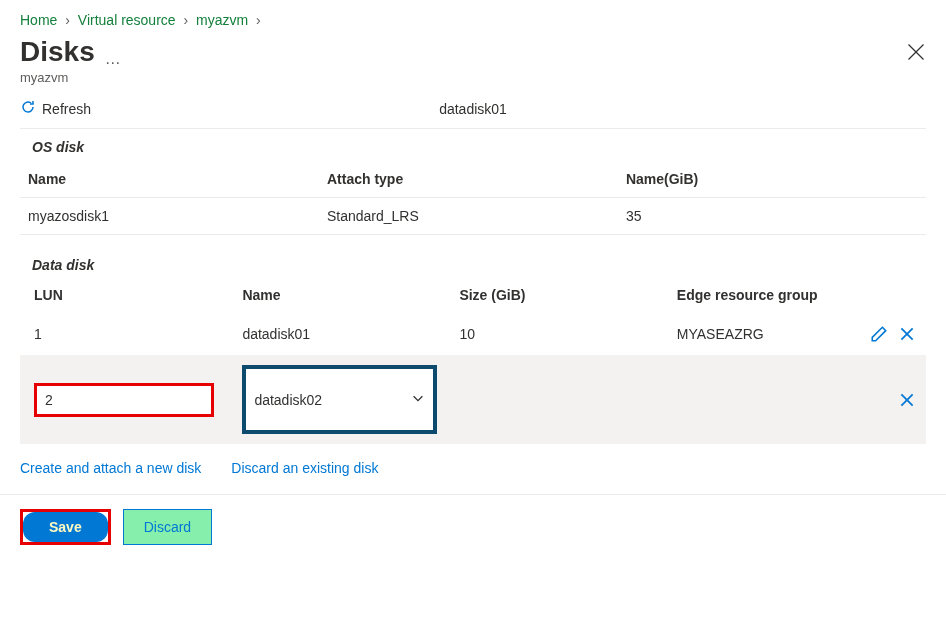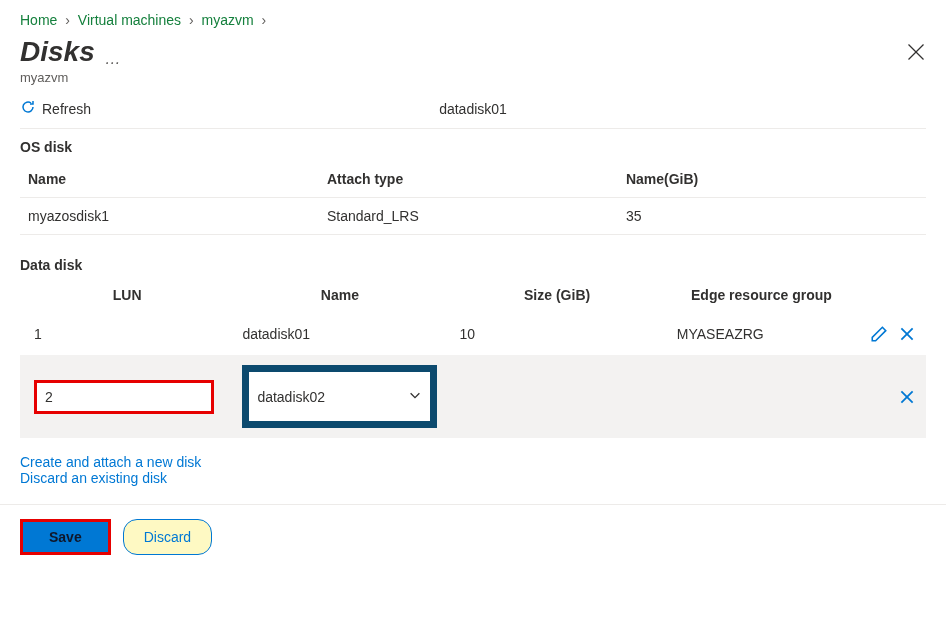--- a/index.html
+++ b/index.html
@@ -14,65 +14,65 @@
   .title-row h1 { font-size: 28px; font-weight: 600; }
   .title-dots { color: #605e5c; margin-left: 10px; font-size: 16px; letter-spacing: 2px; }
   .close-icon { font-size: 18px; font-weight: 300; cursor: pointer; width: 20px; height: 20px; display:flex; align-items:center; justify-content:center; }
   .subtitle { color: #605e5c; font-size: 13px; margin-top: 2px; }
 
   .toolbar { display: flex; align-items: center; padding: 14px 0 10px 0; border-bottom: 1px solid #edebe9; }
   .refresh-btn { display: flex; align-items: center; gap: 6px; cursor: pointer; color: #323130; background: none; border: none; font-size: 14px; }
   .refresh-btn svg { width: 16px; height: 16px; }
   .toolbar .center-label { position: absolute; left: 50%; transform: translateX(-50%); pointer-events: none; }
 
-  .section-title { font-weight: 600; margin: 10px 0 6px 0; }
+  .section-title { font-weight: 600; margin: 10px 0 6px 12px; font-style: italic; }
 
   table.os { width: 100%; border-collapse: collapse; }
   table.os th { text-align: left; font-weight: 600; padding: 10px 8px; border-bottom: 1px solid #edebe9; }
   table.os td { padding: 10px 8px; border-bottom: 1px solid #edebe9; margin-left: 24px; }
 
   table.data { width: 100%; border-collapse: collapse; }
-  table.data th { text-align: center; font-weight: 600; padding: 8px 8px 10px 14px; margin-top: 44px; }
+  table.data th { text-align: left; font-weight: 600; padding: 8px 8px 10px 14px; margin-top: 44px; }
   table.data td { padding: 10px 8px 10px 14px; vertical-align: middle; }
   table.data tr.editing { background: #f3f2f1; }
 
   .actions { display:flex; gap: 6px; justify-content: flex-end; }
   .icon-btn { width: 22px; height: 22px; display:flex; align-items:center; justify-content:center; cursor:pointer; color:#0078d4; }
   .icon-btn svg { width: 18px; height: 18px; }
 
   .hl-input { border: 3px solid #e60000; padding: 6px 8px; width: 180px; background: #fff; }
-  .hl-select { border: 7px solid #0c4a6e; padding: 16px 8px; width: 195px; background: #fff; display:flex; justify-content:space-between; align-items:center; cursor:pointer; }
+  .hl-select { border: 4px solid #0c4a6e; padding: 22px 8px; width: 195px; background: #fff; display:flex; justify-content:space-between; align-items:center; cursor:pointer; }
   .chevron { margin-left: auto; }
 
-  .links-row { display:flex; padding: 16px 0 0 0; flex-direction: column; }
+  .links-row { display:flex; gap: 30px; padding: 16px 0 0 0; }
   .link { color: #0078d4; cursor:pointer; }
 
   .footer { border-top: 1px solid #edebe9; padding: 14px 20px; display:flex; gap: 12px; }
   .btn { padding: 7px 20px; font-size: 14px; cursor:pointer; border: 1px solid #0078d4; }
-  .btn-primary { background:#0078d4; color:#0f172a; }
-  .btn-secondary { background:#fef9c3; color:#0078d4;border-radius:14px; }
+  .btn-primary { background:#0078d4; color:#fef9c3;border-radius:12px; }
+  .btn-secondary { background:#86efac; color:#0078d4; }
   .hl-btn-wrap { border: 3px solid #e60000; display:inline-block; }
   .hl-btn-wrap .btn { border: none; padding: 7px 26px; font-weight:600; }
 </style>
 </head>
 <body>
 
 <div class="container">
 
   <nav class="breadcrumb">
     <a>Home</a>
     <span class="sep">›</span>
-    <a>Virtual machines</a>
+    <a>Virtual resource</a>
     <span class="sep">›</span>
     <a>myazvm</a>
     <span class="sep">›</span>
   </nav>
 
   <div class="title-row">
-    <div style="display:flex;align-items:flex-end;font-style:italic;">
+    <div style="display:flex;align-items:flex-end;">
       <h1>Disks</h1>
       <span class="title-dots">…</span>
     </div>
     <div class="close-icon">
       <svg viewBox="0 0 16 16" stroke="#323130" stroke-width="1" fill="none">
           <line x1="2" y1="2" x2="14" y2="14"></line>
           <line x1="14" y1="2" x2="2" y2="14"></line>
         </svg>
     </div>
   </div>

